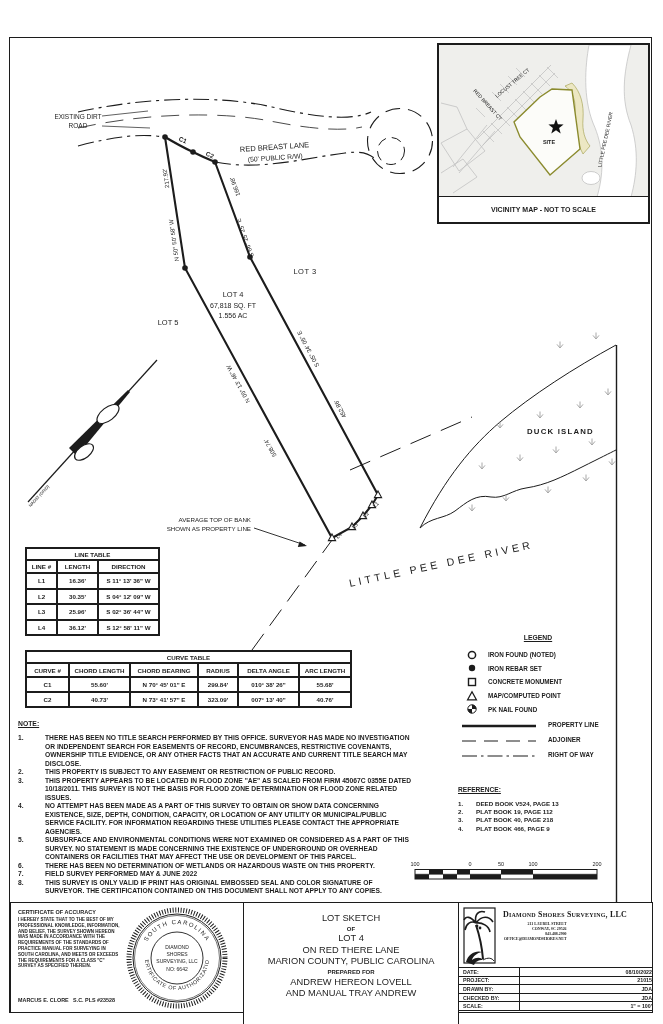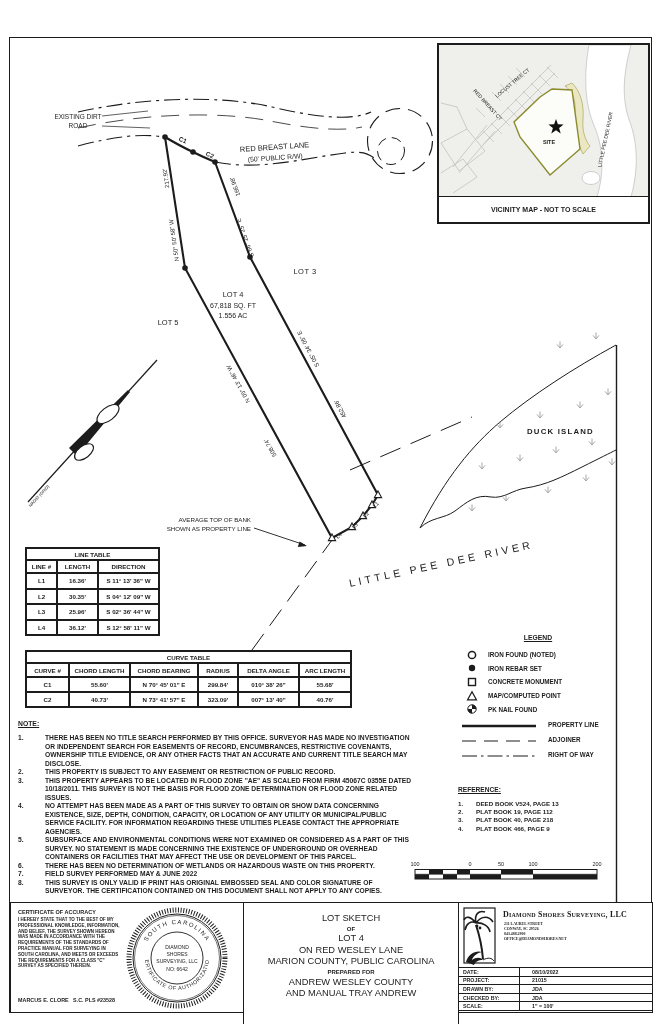--- a/index.html
+++ b/index.html
@@ -45,21 +45,21 @@
   .cert-title{position:absolute;left:7px;top:6px;font-size:5.5px;font-weight:bold;}
   .cert-body{position:absolute;left:7px;top:14px;width:104px;font-size:4.5px;line-height:5.8px;font-weight:bold;text-align:left;}
   .cert-sign{position:absolute;left:7px;bottom:9px;font-size:5.4px;font-weight:bold;white-space:pre;}
   .seal-svg{position:absolute;right:2px;top:2px;}
 
   .title-box{position:absolute;left:243px;top:902px;width:216px;height:136px;border:1.5px solid #1c1c1c;
              box-sizing:border-box;background:#fff;text-align:center;padding-top:10px;}
   .t-big{font-size:9.3px;line-height:11.6px;}
   .t-small{font-size:6px;line-height:8.6px;font-weight:bold;}
 
-  .company{position:absolute;left:458px;top:902px;width:195px;height:111px;border:1.5px solid #1c1c1c;box-sizing:border-box;background:#fff;}
+  .company{position:absolute;left:458px;top:902px;width:195px;height:111px;border:1.5px solid #1c1c1c;box-sizing:border-box;background:#fff;text-align:right;}
   .co-logo{position:absolute;left:4px;top:4px;}
   .co-name{position:absolute;left:44px;top:7px;font-family:"Liberation Serif",serif;
            font-variant:small-caps;font-size:8px;font-weight:bold;letter-spacing:0.2px;}
   .co-addr{position:absolute;left:45px;top:19px;font-family:"Liberation Serif",serif;
            font-size:3.9px;line-height:4.9px;font-weight:bold;}
   .co-table{position:absolute;left:0;right:0;top:64px;}
   .crow{display:grid;grid-template-columns:61px 1fr;border-top:1px solid #1c1c1c;height:7.6px;
         font-size:5.3px;font-weight:bold;align-items:center;}
   .crow:last-child{border-bottom:1px solid #1c1c1c;}
   .crow .cl{padding-left:4px;border-right:1px solid #1c1c1c;height:100%;display:flex;align-items:center;}
@@ -415,24 +415,24 @@
       <text x="64" y="51" font-size="5" text-anchor="middle">SHORES</text>
       <text x="64" y="58" font-size="5" text-anchor="middle">SURVEYING, LLC</text>
       <text x="64" y="66" font-size="5" text-anchor="middle">NO:  6642</text>
     </svg>
   </div>
 
   <div class="title-box">
     <div class="t-big">LOT SKETCH</div>
     <div class="t-small">OF</div>
     <div class="t-big">LOT 4</div>
-    <div class="t-big">ON RED WESLEY LANE</div>
+    <div class="t-big">ON RED THERE LANE</div>
     <div class="t-big">MARION COUNTY, PUBLIC CAROLINA</div>
     <div class="t-small">PREPARED FOR</div>
-    <div class="t-big">ANDREW WESLEY COUNTY</div>
+    <div class="t-big">ANDREW HEREON LOVELL</div>
     <div class="t-big">AND MANUAL TRAY ANDREW</div>
   </div>
 
   <div class="company">
     <svg class="co-logo" width="36" height="60" viewBox="0 0 36 60">
       <rect x="1" y="1" width="31" height="55" fill="none" stroke="#1c1c1c" stroke-width="1.2"></rect>
       <path d="M20,52 C19,40 17,30 13,18" fill="none" stroke="#1c1c1c" stroke-width="2"></path>
       <path d="M13,16 C7,9 3,9 1,13 M13,16 C11,7 16,3 22,5 M13,16 C19,8 26,9 30,15 M13,16 C8,13 3,17 2,23 M13,16 C19,15 26,19 27,25" fill="none" stroke="#1c1c1c" stroke-width="1.6"></path>
       <circle cx="14" cy="19" r="1.4" fill="#1c1c1c"></circle>
         <circle cx="17" cy="21" r="1.4" fill="#1c1c1c"></circle>

